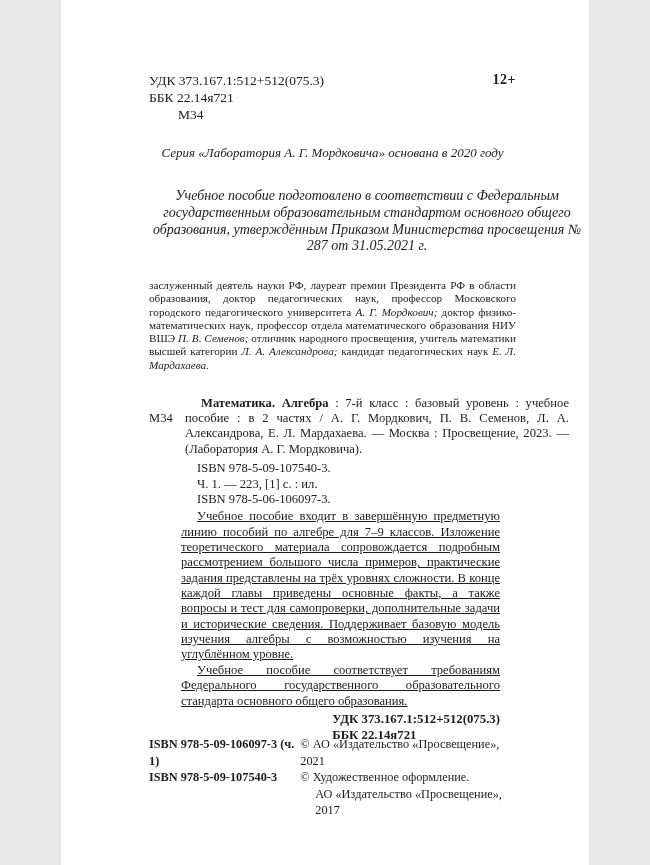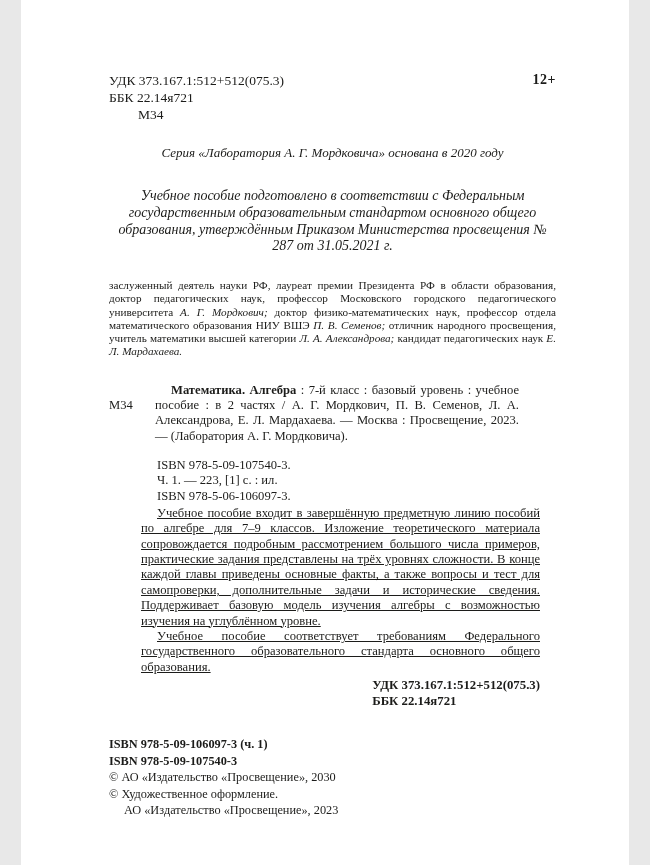--- a/index.html
+++ b/index.html
@@ -1,18 +1,18 @@
 <!DOCTYPE html>
 <html><head>
 <meta charset="utf-8">
 <style>
   html, body { margin: 0; padding: 0; background: #e8e8e8; }
   .page {
     position: relative;
-    width: 608px;
+    width: 528px;
     height: 865px;
     margin: 0 auto;
     background: #ffffff;
     color: #1c1c1a;
     font-family: "Liberation Serif", "DejaVu Serif", serif;
     overflow: hidden;
   }
   .content { padding: 72px 73px 0 88px; }
 
   
@@ -46,21 +46,21 @@
     line-height: 1.18;
   }
   .authors-label { font-weight: bold; font-style: italic; margin-bottom: 1px; }
   .authors-text { margin: 0; text-align: justify; }
   .authors-text .name { font-style: italic; }
 
   
   .main { margin-left: 32px; margin-right: 16px; margin-top: 24px; font-size: 12.6px; line-height: 1.22; }
 
   .catalog { position: relative; width: 392px; }
-  .catalog-par { margin: 14px; text-align: justify; text-indent: 16px; }
+  .catalog-par { margin: 4px; text-align: justify; text-indent: 16px; }
   .catalog-title { font-weight: bold; }
   .margin-code { position: absolute; left: -32px; top: 15px; }
   .catalog-line { padding-left: 16px; }
 
   
   .annotation { margin-top: 2px; text-decoration: underline; }
   .annotation p { margin: 0; text-align: justify; text-indent: 16px; }
 
   
   .udk-block {
@@ -76,21 +76,20 @@
   
   .footer {
     position: absolute;
     left: 88px;
     right: 70px;
     top: 736px;
     display: flex;
     justify-content: space-between;
     font-size: 12.3px;
     line-height: 16.5px;
-    flex-direction: column;
   }
   .footer-isbn { font-weight: bold; }
   .copyright .indent { padding-left: 15px; }
 </style>
 </head>
 <body>
 
 <div class="page">
   <div class="content">
 
@@ -133,18 +132,18 @@
 
     </div>
   </div>
 
   <div class="footer">
     <div class="footer-isbn">
       <div>ISBN 978-5-09-106097-3 (ч. 1)</div>
       <div>ISBN 978-5-09-107540-3</div>
     </div>
     <div class="copyright">
-      <div>© АО «Издательство «Просвещение», 2030</div>
+      <div>© АО «Издательство «Просвещение», 2021</div>
       <div>© Художественное оформление.</div>
-      <div class="indent">АО «Издательство «Просвещение», 2023</div>
+      <div class="indent">АО «Издательство «Просвещение», 2017</div>
     </div>
   </div>
 </div>
 
 </body></html>

